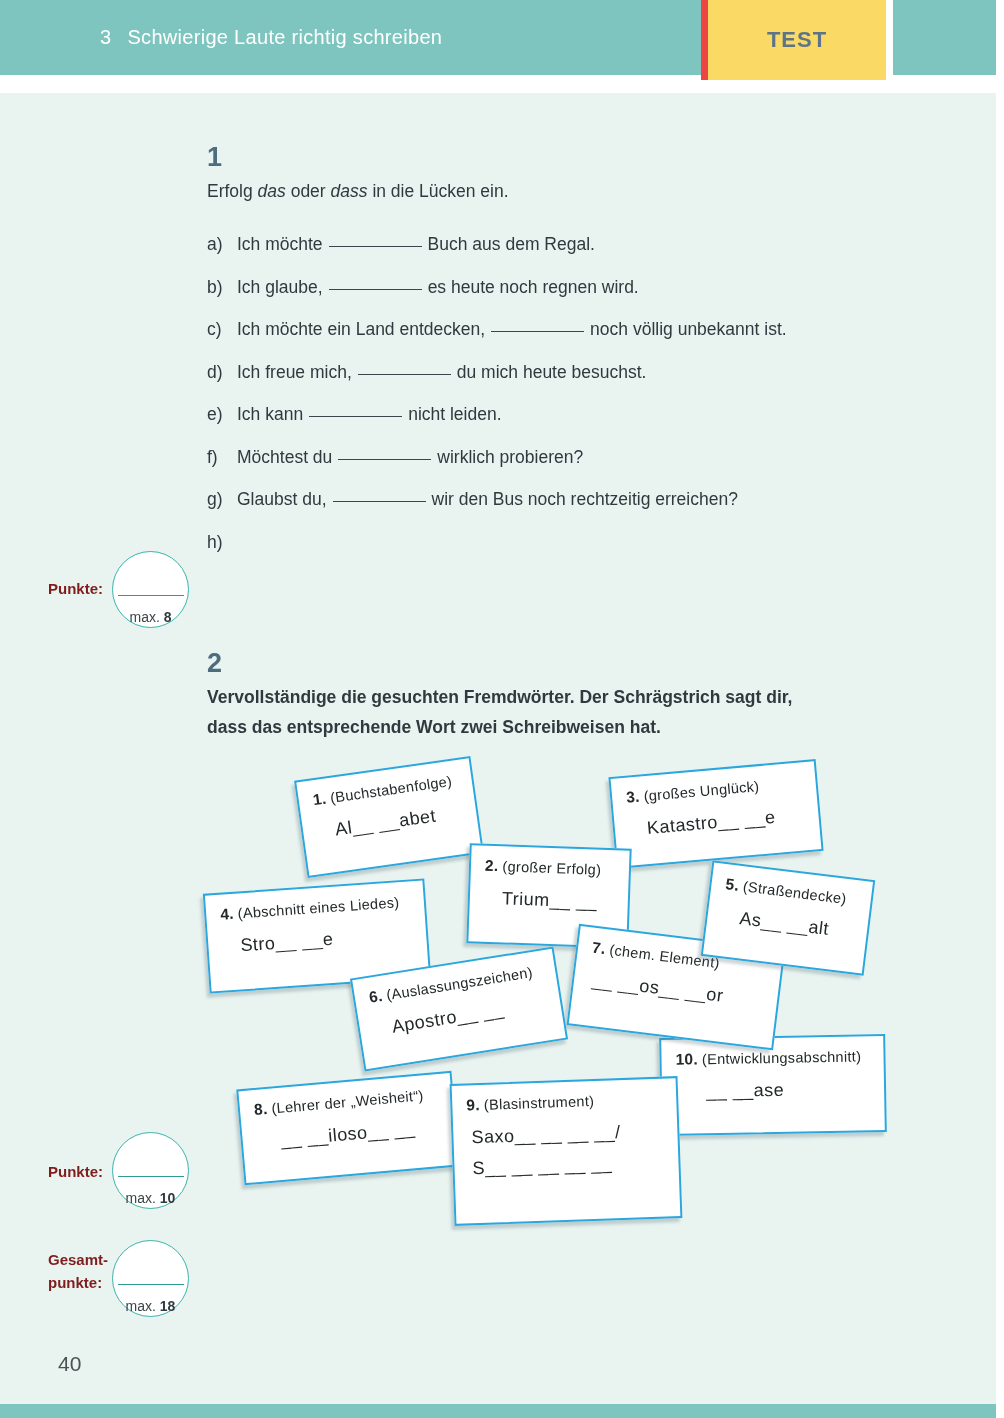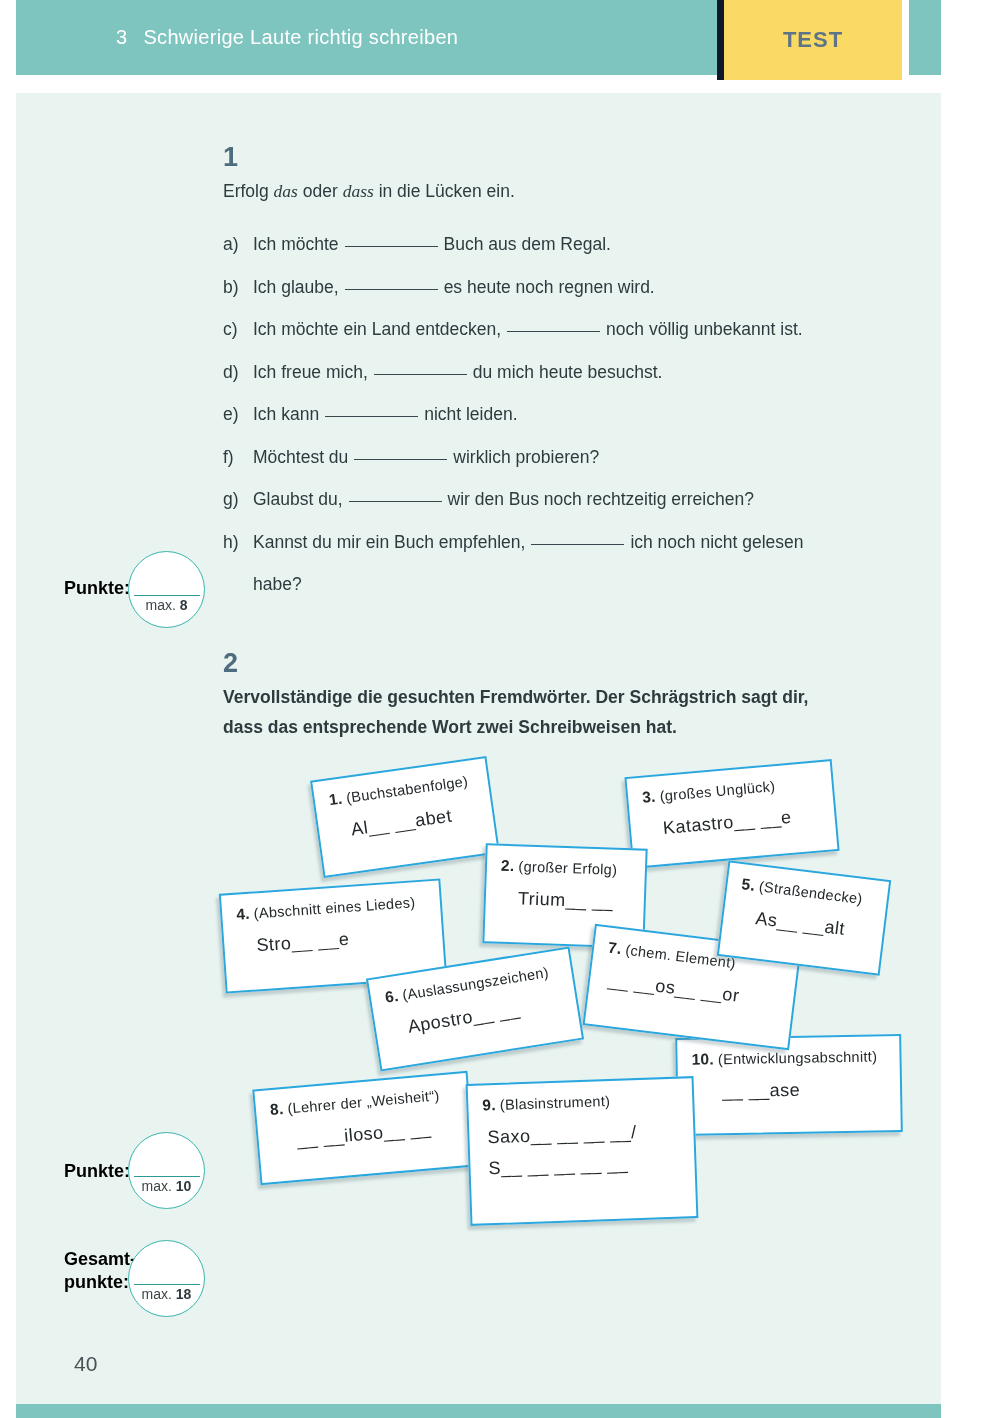--- a/index.html
+++ b/index.html
@@ -1,50 +1,50 @@
 <!DOCTYPE html>
 <html lang="de"><head>
 <meta charset="utf-8">
 <style>
   * { margin:0; padding:0; box-sizing:border-box; }
   html,body { background:#ffffff; }
   .page {
-    position:relative; width:925px; height:1418px; overflow:hidden;
-    background:#e9f4f1; font-family:"Liberation Sans", sans-serif; color:#2f3a3e;margin-left:16px;
+    position:relative; width:996px; height:1418px; overflow:hidden;
+    background:#e9f4f1; font-family:"Liberation Sans", sans-serif; color:#2f3a3e;
   }
   
   .header-bar { position:absolute; left:0; top:0; width:1004px; height:75px; background:#7fc5bf; }
   .white-strip { position:absolute; left:0; top:75px; width:1004px; height:18px; background:#ffffff; }
   .header-title { position:absolute; left:100px; top:0; height:75px; line-height:75px;
     color:#ffffff; font-size:20px; font-weight:500; letter-spacing:.3px; }
   .header-title .chapter { margin-right:16px; }
   .test-box { position:absolute; left:701px; top:0; width:192px; height:80px;
-    background:#fbd965; border-left:7px solid #0f172a; border-right:7px solid #ffffff;
+    background:#fbd965; border-left:7px solid #ef4444; border-right:7px solid #ffffff;
     display:flex; align-items:center; justify-content:center; }
   .test-box span { color:#5d7486; font-weight:bold; font-size:22px; letter-spacing:1px; }
   
   .sec-num { position:absolute; left:207px; font-size:27px; font-weight:bold; color:#4d6c7d; }
   .sec1-num { top:142px; } .sec2-num { top:648px; }
   .instruction { position:absolute; left:207px; font-size:17.5px; color:#2f3a3e; line-height:30px; }
   .sec1-instr { top:176px; } .sec2-instr { top:682px; width:690px;font-weight:bold; }
-  .instruction em { font-style:italic;font-family:Liberation Serif, serif; }
+  .instruction em { font-style:italic; }
   
   .items { position:absolute; left:207px; top:232px; width:680px; }
   .item { display:flex; margin-bottom:18.5px; font-size:17.5px; line-height:24px; }
   .item-label { width:30px; flex:0 0 30px; }
   .blank { display:inline-block; width:93px; border-bottom:1.5px solid #39464b; margin:0 6px;
     transform:translateY(-3px); }
   .post2 { margin-top:18px; }
   
-  .pts-label { position:absolute; left:48px; font-size:18px; font-weight:bold; color:#000000; line-height:23px; }
+  .pts-label { position:absolute; left:48px; font-size:15px; font-weight:bold; color:#7f1d1d; line-height:23px; }
   .circle { position:absolute; width:77px; height:77px; border-radius:50%;
     background:#ffffff; border:1.6px solid #3ab5ac; }
   .circle .line { position:absolute; left:6%; right:6%; top:57%; border-top:1.6px solid #2e9a94; }
   .circle .max { position:absolute; top:60%; left:0; width:100%; text-align:center;
-    font-size:14px; color:#3c4548; padding-top:0; }
+    font-size:14px; color:#3c4548; padding-top:12px; }
   .circle .max b { font-weight:bold; color:#2f3a3e; }
   
   .card { position:absolute; background:#ffffff; border:2px solid #2ba7de;
     box-shadow:-3px 4px 3px rgba(96,118,124,.30); padding:11px 14px; color:#23282a; }
   .card .head { font-size:14.5px; letter-spacing:.3px; }
   .card .head .n { font-weight:bold; font-size:15.5px; margin-right:4px; }
   .card .word { font-size:18px; margin-top:13px; margin-left:18px; letter-spacing:.5px; }
   .card .word2 { font-size:18px; margin-top:10px; margin-left:4px; letter-spacing:.5px; }
   .c1  { left:300px; top:768px; width:178px; height:98px;  transform:rotate(-8deg); z-index:1; }
   .c2  { left:468px; top:846px; width:162px; height:100px; transform:rotate(2deg);  z-index:3; }
@@ -103,24 +103,20 @@
     <div class="item">
       <span class="item-label">f)</span>
       <span class="item-text"><span>Möchtest du</span><span class="blank"></span><span>wirklich probieren?</span></span>
     </div>
     <div class="item">
       <span class="item-label">g)</span>
       <span class="item-text"><span>Glaubst du,</span><span class="blank"></span><span>wir den Bus noch rechtzeitig erreichen?</span></span>
     </div>
     <div class="item">
       <span class="item-label">h)</span>
-      <span class="item-text">
-        <span>Kannst du mir ein Buch empfehlen,</span><span class="blank"></span><span>ich noch nicht gelesen</span>
-        <div class="post2">habe?</div>
-      </span>
     </div>
   </div>
 
   <div class="pts-label" style="top:577px;">Punkte:</div>
   <div class="circle" style="left:112px; top:551px;">
     <div class="line"></div>
     <div class="max">
       <span>max.</span> <b>8</b>
     </div>
   </div>

